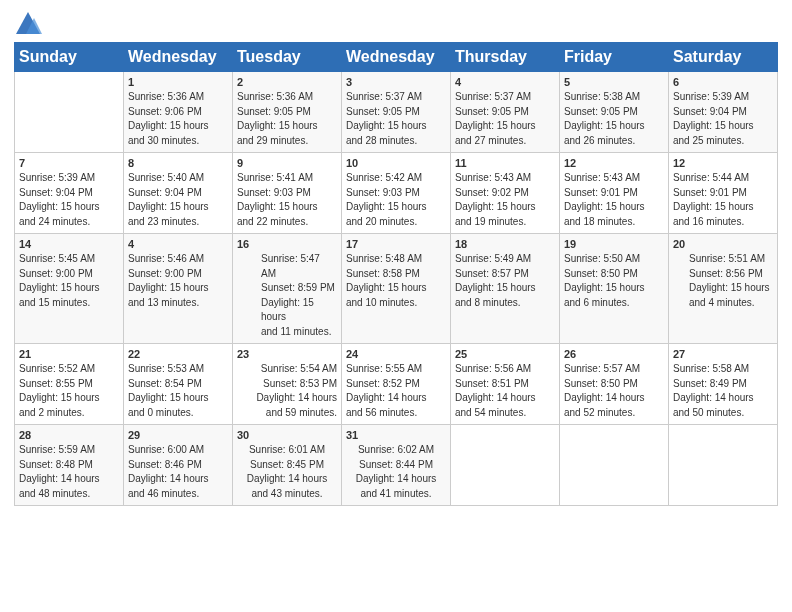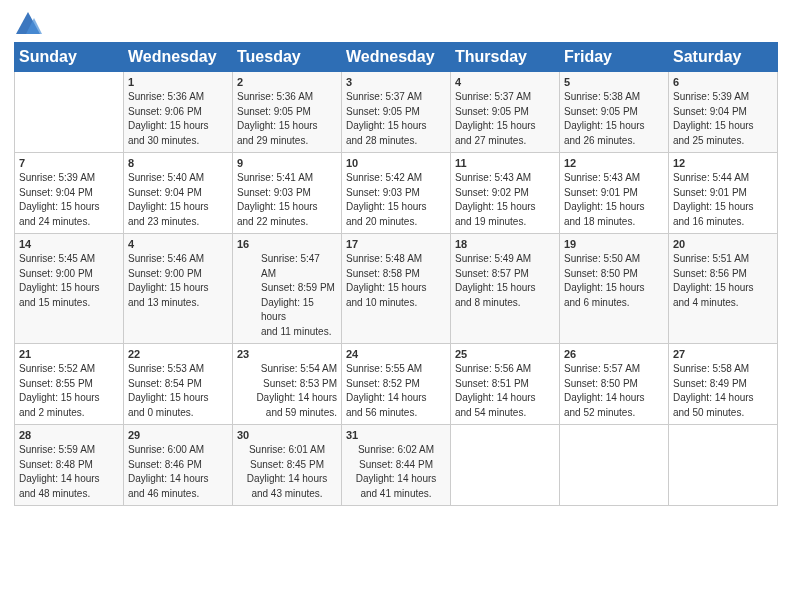--- a/index.html
+++ b/index.html
@@ -269,21 +269,21 @@
           </td>
           <td>
             <span class="day-number">19</span>
             <div class="day-info" style="white-space: pre-line;">Sunrise: 5:50 AM
 Sunset: 8:50 PM
 Daylight: 15 hours
 and 6 minutes.</div>
           </td>
           <td>
             <span class="day-number">20</span>
-            <div class="day-info" style="white-space: pre-line;">Sunrise: 5:51 AM
+            <div class="day-info" style="white-space: pre-line; margin-left: 16px;">Sunrise: 5:51 AM
 Sunset: 8:56 PM
 Daylight: 15 hours
 and 4 minutes.</div>
           </td>
         </tr>
         <tr>
           <td>
             <span class="day-number">21</span>
             <div class="day-info" style="white-space: pre-line;">Sunrise: 5:52 AM
 Sunset: 8:55 PM

